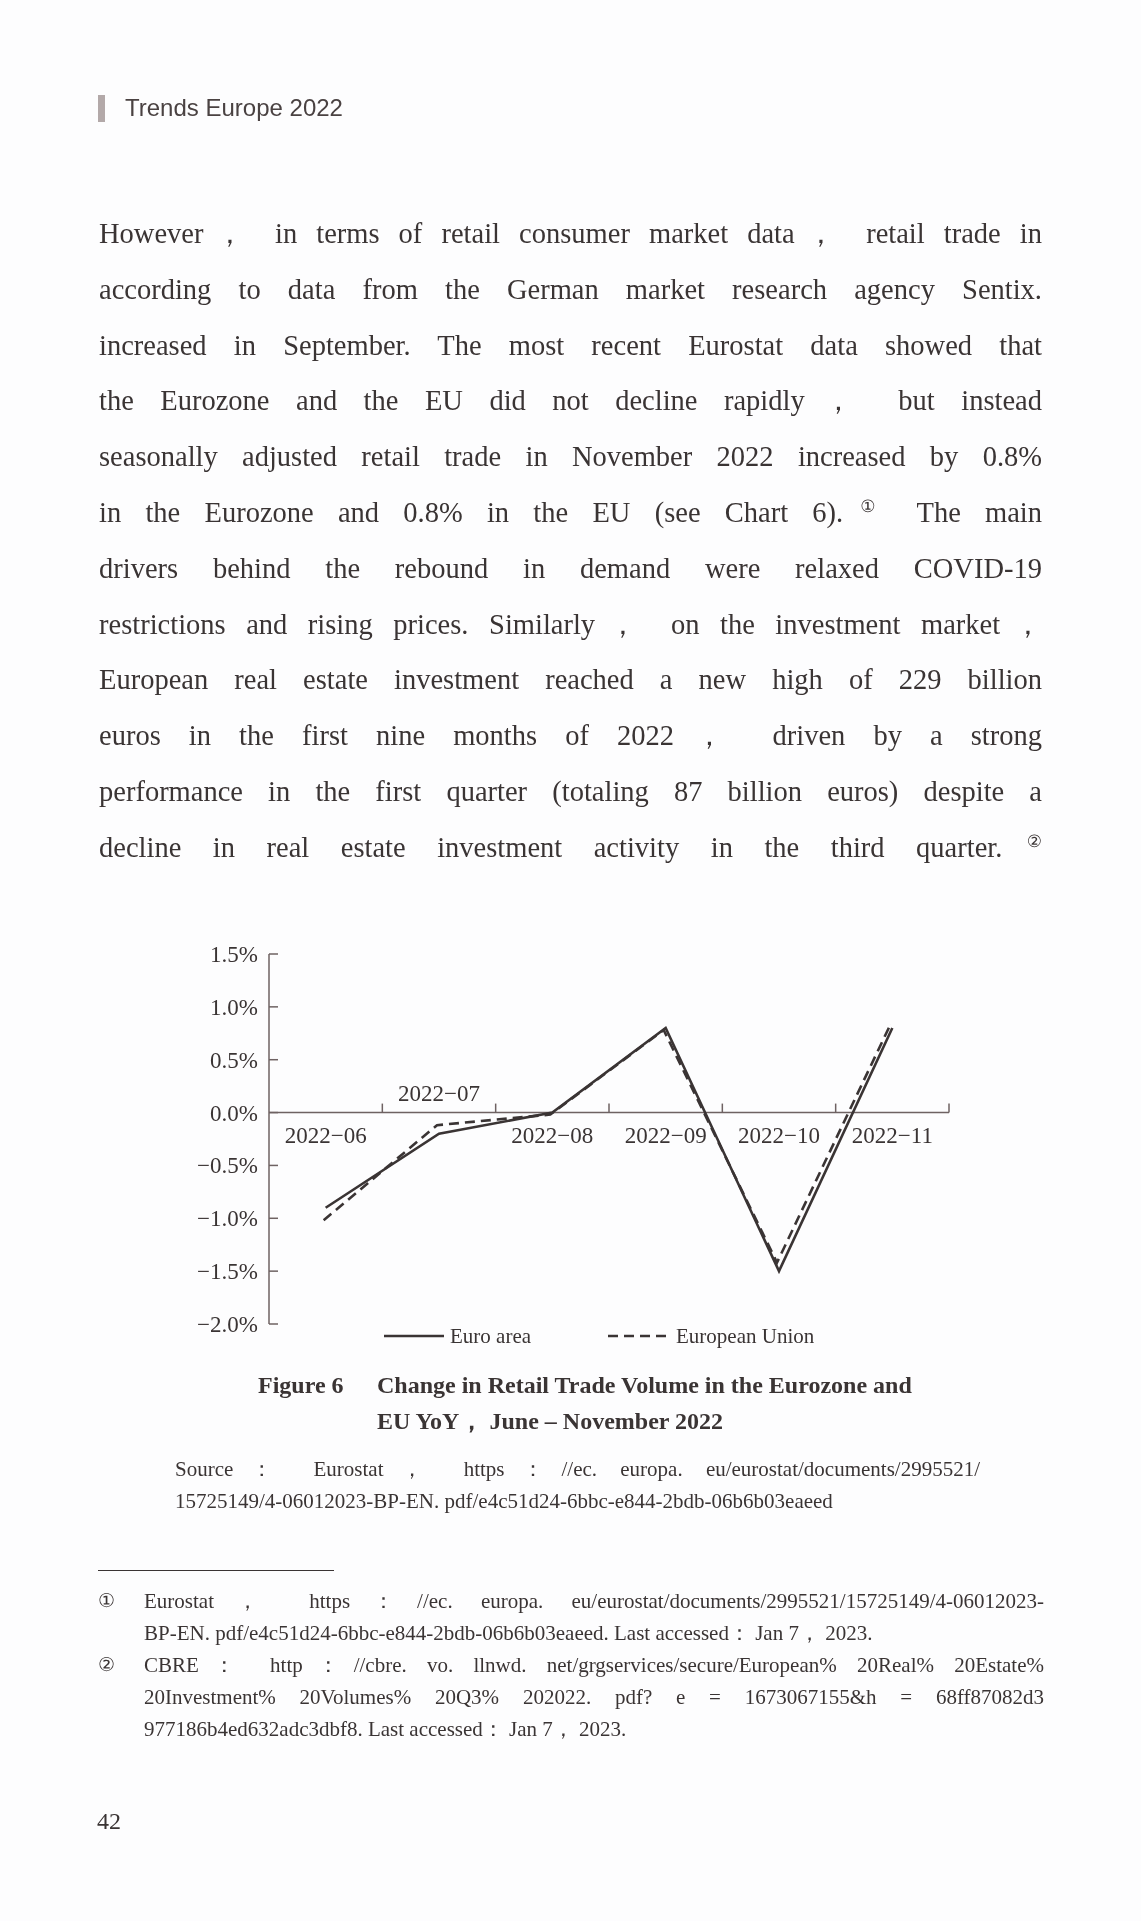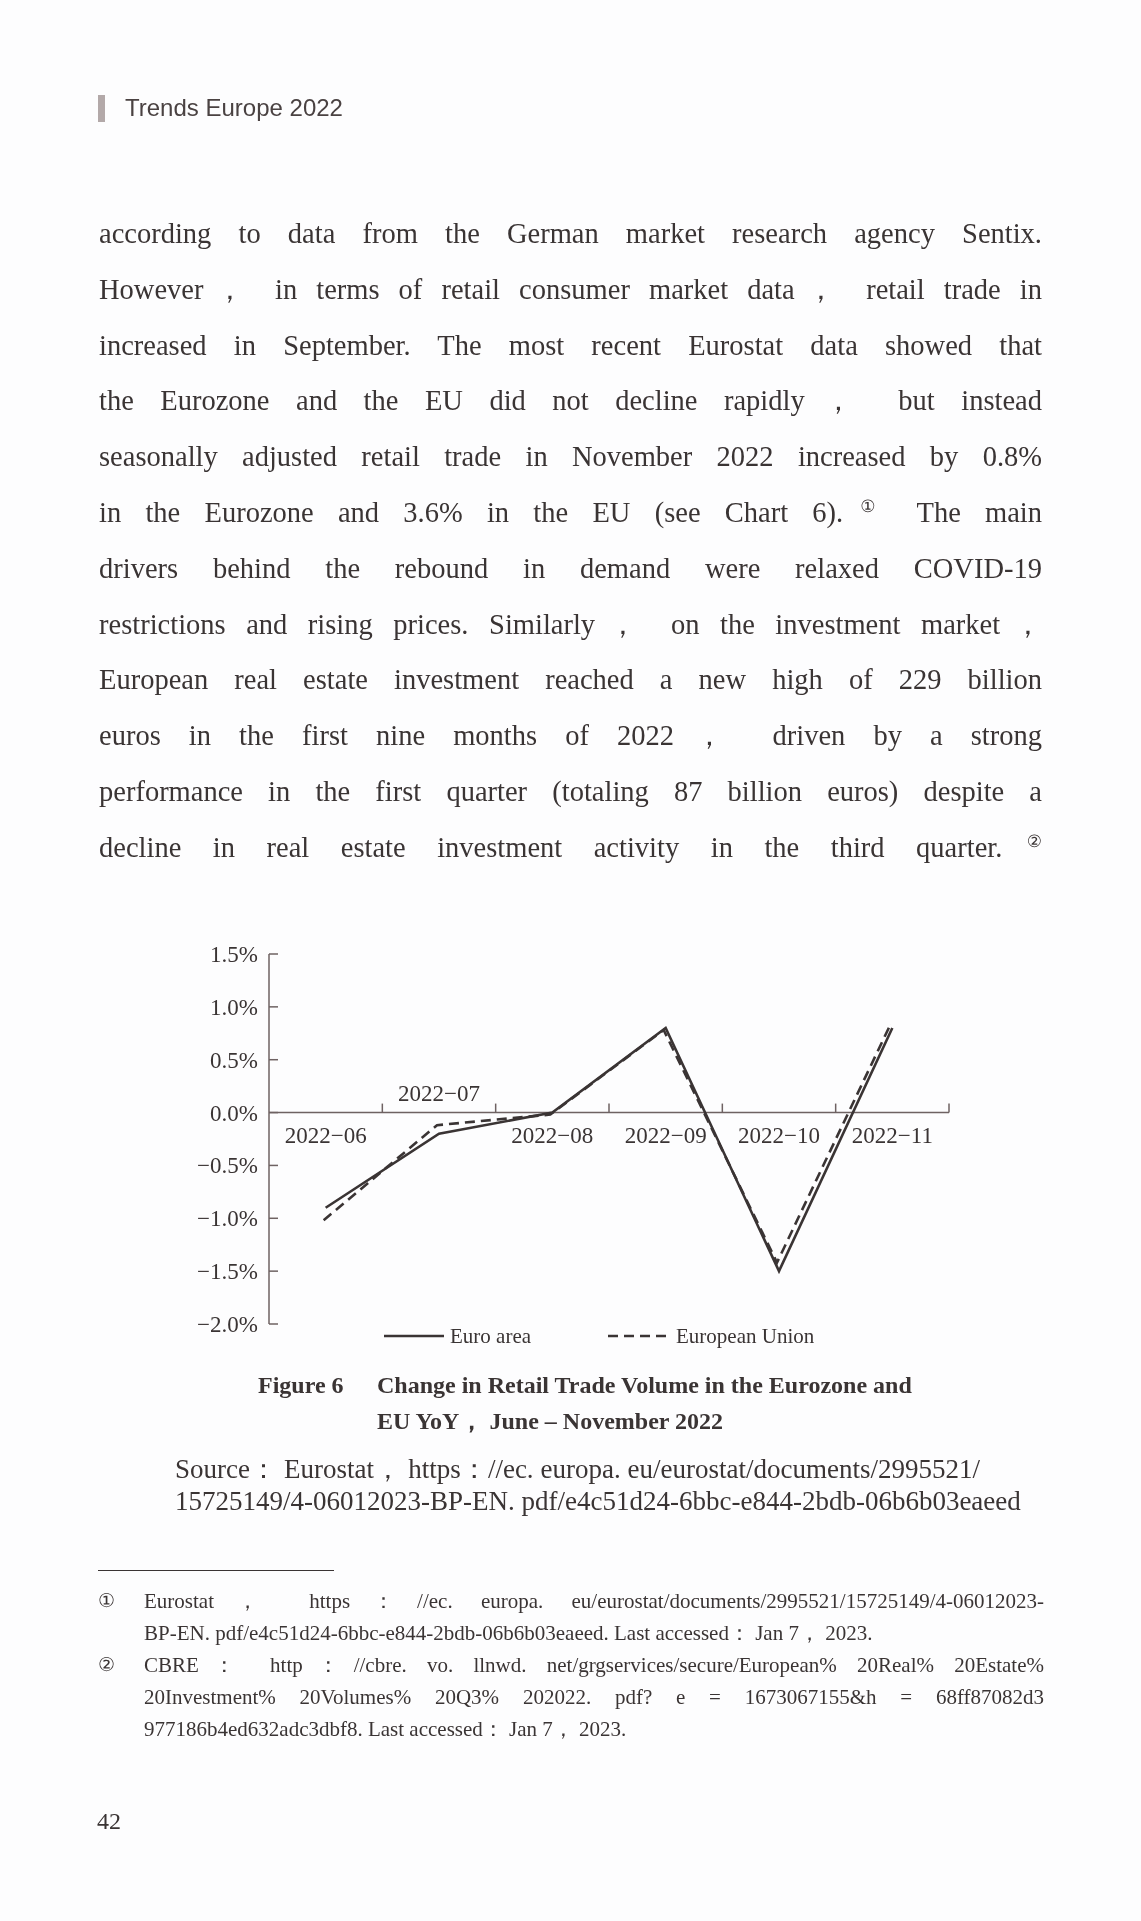--- a/index.html
+++ b/index.html
@@ -9,46 +9,46 @@
   .header-bar { width:7px; height:27px; background:#b3a9a9; margin-right:20px; }
   .header-title { font-family:"Liberation Sans", sans-serif; font-size:24px; color:#4a4242; }
   .body-text { position:absolute; left:99px; top:206px; width:943px; font-size:28.5px;
                line-height:55.8px; text-align:justify; text-align-last:justify; }
   .body-text .line { display:block; white-space:nowrap; text-align:justify; text-align-last:justify; }
   .sup { font-size:17px; vertical-align:super; line-height:0; }
   svg.chart { position:absolute; left:0; top:0; }
   .caption { position:absolute; left:222px; top:1367px; font-weight:bold; font-size:24px; line-height:36px; color:#3a3434;margin-left:36px; }
   .caption .lbl { display:inline-block; width:119px; }
   .caption .l2 { padding-left:119px; }
-  .source { position:absolute; left:175px; top:1453px; width:805px; font-size:27px; line-height:32px; }
+  .source { position:absolute; left:175px; top:1453px; width:805px; font-size:21px; line-height:32px; }
   .source .line { display:block; white-space:nowrap; text-align:justify; text-align-last:justify; }
   .fn-rule { position:absolute; left:98px; top:1570px; width:236px; height:1px; background:#3a3434; }
   .footnotes { position:absolute; left:98px; top:1585px; width:946px; font-size:21px; line-height:32px; }
   .fn { display:flex; }
   .fn-mark { width:46px; flex:none; font-size:19px; }
   .fn-body { flex:1; }
   .fn-body .line { display:block; white-space:nowrap; text-align:justify; text-align-last:justify; }
   .fn-body .line.last { text-align:left; text-align-last:left; }
   .page-num { position:absolute; left:97px; top:1808px; font-size:24px; }
 </style>
 </head>
 <body>
 
 <div class="header">
   <div class="header-bar"></div>
   <span class="header-title">Trends Europe 2022</span>
 </div>
 
 <div class="body-text">
+  <span class="line">However， in terms of retail consumer market data， retail trade in</span>
   <span class="line">according to data from the German market research agency Sentix.</span>
-  <span class="line">However， in terms of retail consumer market data， retail trade in</span>
   <span class="line">increased in September. The most recent Eurostat data showed that</span>
   <span class="line">the Eurozone and the EU did not decline rapidly， but instead</span>
   <span class="line">seasonally adjusted retail trade in November 2022 increased by 0.8%</span>
-  <span class="line"><span>in the Eurozone and 3.6% in the EU (see Chart 6).</span><span class="sup">①</span><span> The main</span></span>
+  <span class="line"><span>in the Eurozone and 0.8% in the EU (see Chart 6).</span><span class="sup">①</span><span> The main</span></span>
   <span class="line">drivers behind the rebound in demand were relaxed COVID-19</span>
   <span class="line">restrictions and rising prices. Similarly， on the investment market，</span>
   <span class="line">European real estate investment reached a new high of 229 billion</span>
   <span class="line">euros in the first nine months of 2022， driven by a strong</span>
   <span class="line">performance in the first quarter (totaling 87 billion euros) despite a</span>
   <span class="line"><span>decline in real estate investment activity in the third quarter.</span><span class="sup">②</span></span>
 </div>
 
 <svg class="chart" id="chart" width="1141" height="1921">
     <line x1="269" y1="954" x2="269" y2="1324" stroke="#6e6262" stroke-width="1.5"></line>

